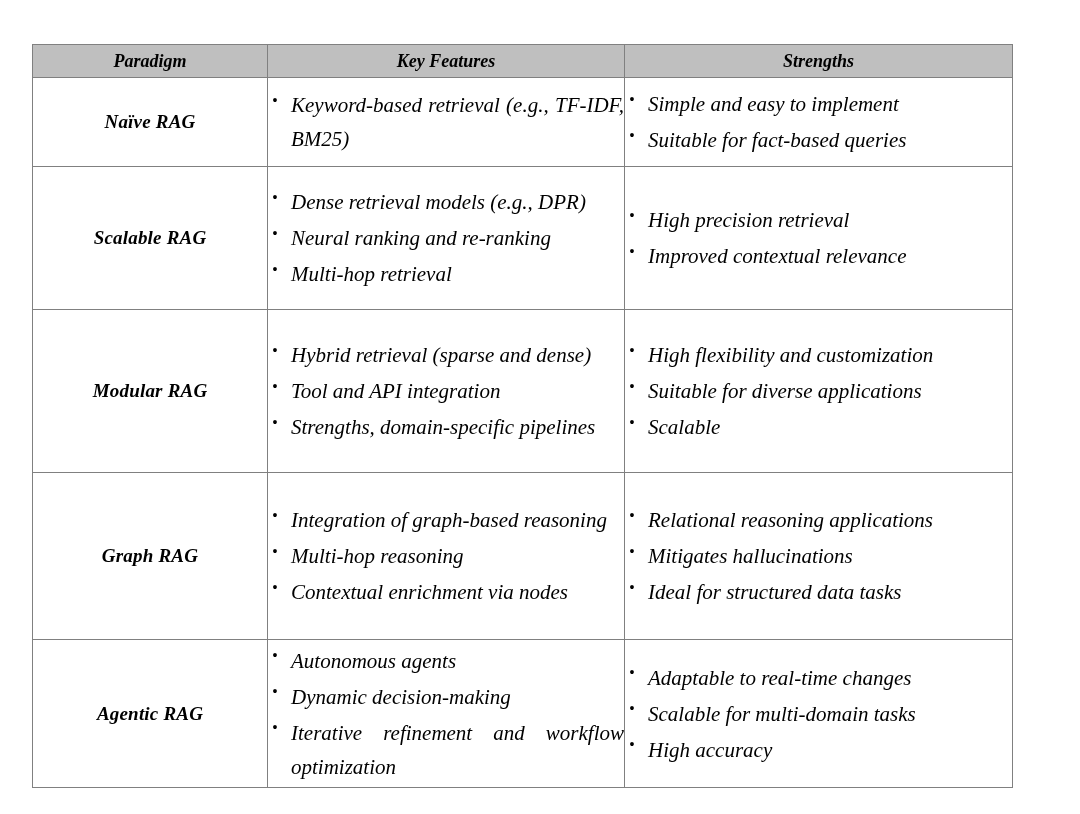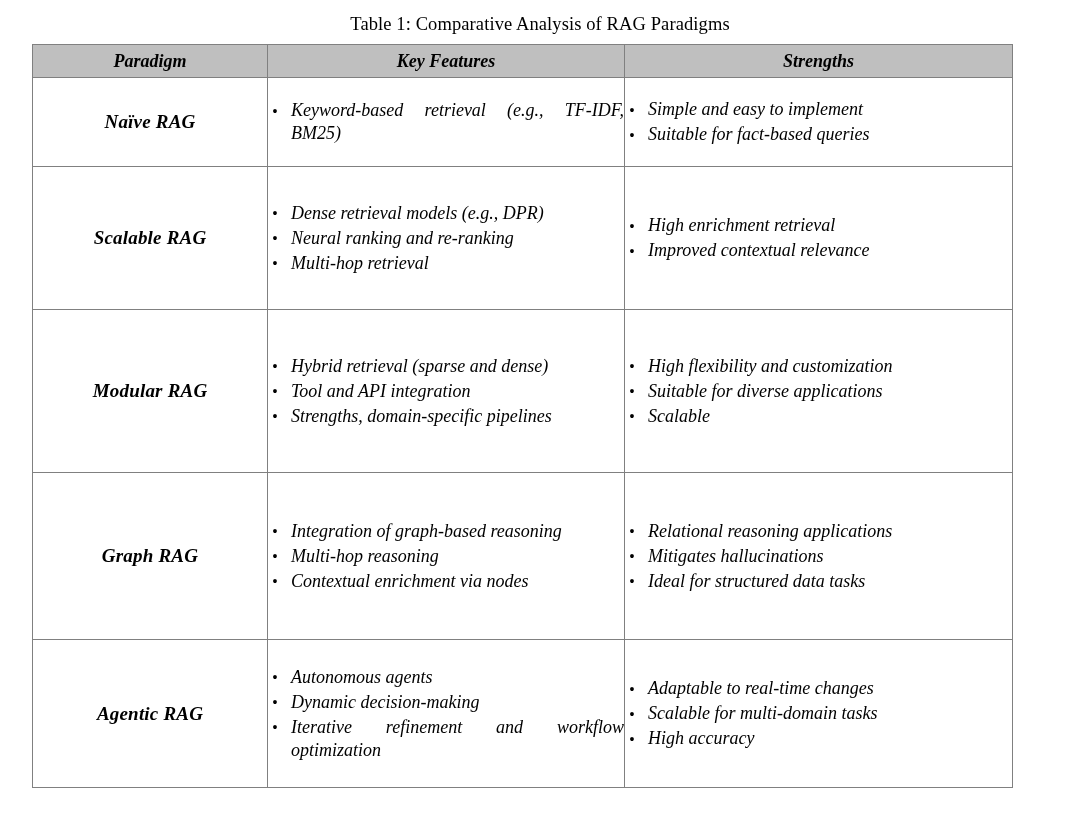--- a/index.html
+++ b/index.html
@@ -69,22 +69,22 @@
   td.cell-list {
     padding: 10px 14px 10px 8px;
   }
   ul.blist {
     margin: 0;
     padding: 0;
     list-style: none;
   }
   ul.blist li {
     position: relative;
-    font-size: 18px;
-    line-height: 23px;
+    font-size: 21px;
+    line-height: 34px;
     padding-left: 23px;
     margin: 0 0 2px 0;
   }
   ul.blist li:last-child { margin-bottom: 0; }
   ul.blist li::before {
     content: "\2022";
     position: absolute;
     left: 4px;
     top: -0.5px;
     font-size: 16px;
@@ -108,21 +108,20 @@
   tr.r1 td { height: 142px; }
   tr.r2 td { height: 162px; }
   tr.r3 td { height: 166px; }
   tr.r4 td { height: 147px; }
 </style>
 </head>
 <body>
 
 <div id="page">
 
-  <div class="caption">Table 1: Comparative Analysis of RAG Paradigms</div>
 
   <div class="table-wrap">
     <table class="rag">
       <colgroup>
         <col class="c-par">
         <col class="c-key">
         <col class="c-str">
       </colgroup>
       <thead>
         <tr>
@@ -152,21 +151,21 @@
           <td class="paradigm">Scalable RAG</td>
           <td class="cell-list keyfeatures">
             <ul class="blist">
               <li>Dense retrieval models (e.g., DPR)</li>
               <li>Neural ranking and re-ranking</li>
               <li>Multi-hop retrieval</li>
             </ul>
           </td>
           <td class="cell-list strengths">
             <ul class="blist">
-              <li>High enrichment retrieval</li>
+              <li>High precision retrieval</li>
               <li>Improved contextual relevance</li>
             </ul>
           </td>
         </tr>
 
         <tr class="r2">
           <td class="paradigm">Modular RAG</td>
           <td class="cell-list keyfeatures">
             <ul class="blist">
               <li>Hybrid retrieval (sparse and dense)</li>

